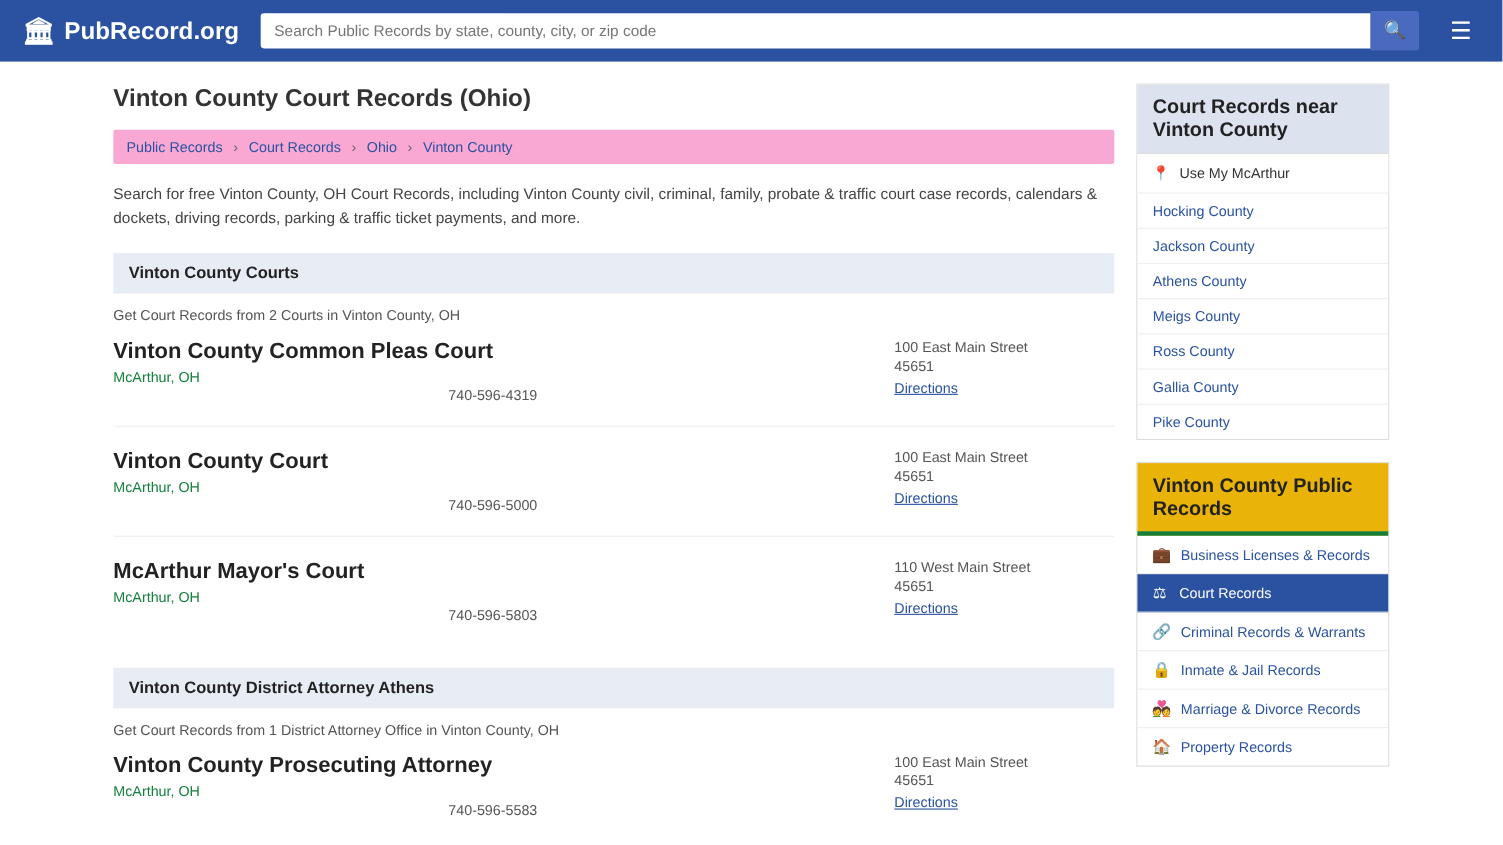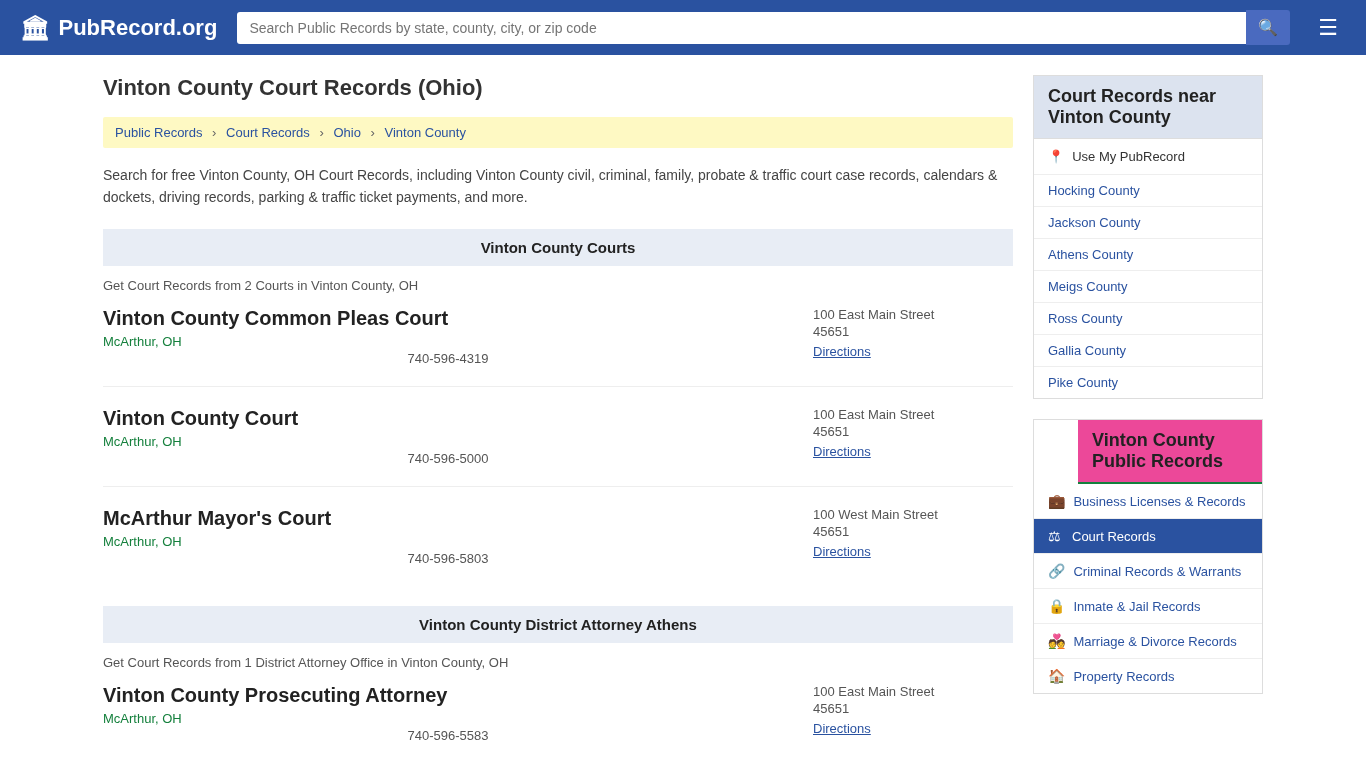--- a/index.html
+++ b/index.html
@@ -74,21 +74,21 @@
     }
 
     .page-title {
       font-size: 22px;
       font-weight: bold;
       color: #333;
       margin-bottom: 16px;
     }
 
     .breadcrumb {
-      background: #fef9c3;
+      background: #f9a8d4;
       padding: 8px 12px;
       font-size: 13px;
       margin-bottom: 16px;
       border-radius: 2px;
     }
     .breadcrumb a {
       color: #2a52a0;
       text-decoration: none;
     }
     .breadcrumb-sep { margin: 0 6px; color: #666; }
@@ -100,21 +100,20 @@
       line-height: 1.6;
     }
 
     .section-header {
       background: #e8edf5;
       padding: 10px 14px;
       font-size: 15px;
       font-weight: bold;
       color: #222;
       margin-bottom: 12px;
-      text-align: center;
     }
 
     .section-count {
       font-size: 13px;
       color: #555;
       margin-bottom: 14px;
     }
 
     .court-entry {
       margin-bottom: 20px;
@@ -221,23 +220,22 @@
     .sidebar-county-list li:last-child { border-bottom: none; }
     .sidebar-county-list a {
       color: #2a52a0;
       text-decoration: none;
     }
 
     .sidebar-records {
       border: 1px solid #ddd;
     }
     .sidebar-records .sidebar-section-header {
-      background: #ec4899;
-      border-bottom: 2px solid #15803d;
-      margin-left: 44px;
+      background: #eab308;
+      border-bottom: 4px solid #15803d;
     }
 
     .sidebar-record-list {
       list-style: none;
     }
     .sidebar-record-list li {
       padding: 9px 14px;
       font-size: 13px;
       border-bottom: 1px solid #eee;
       cursor: pointer;
@@ -332,21 +330,21 @@
       </div>
 
       <div class="court-entry">
         <div class="court-row">
           <div class="court-left">
             <div class="court-name">McArthur Mayor's Court</div>
             <div class="court-city">McArthur, OH</div>
             <div class="court-phone">740-596-5803</div>
           </div>
           <div class="court-right">
-            <div class="court-address">100 West Main Street</div>
+            <div class="court-address">110 West Main Street</div>
             <div class="court-zip">45651</div>
             <a class="directions-link" href="#">Directions</a>
           </div>
         </div>
       </div>
 
     </div>
 
     <div class="section-header">Vinton County District Attorney Athens</div>
     <p class="section-count">Get Court Records from 1 District Attorney Office in Vinton County, OH</p>
@@ -369,21 +367,21 @@
     </div>
 
   </div>
 
   <aside class="sidebar">
 
     <div class="sidebar-nearby">
       <div class="sidebar-section-header">Court Records near Vinton County</div>
       <button class="sidebar-location-btn">
         <span>📍</span>
-        <span>Use My PubRecord</span>
+        <span>Use My McArthur</span>
       </button>
       <ul class="sidebar-county-list">
         <li><a href="#">Hocking County</a></li>
         <li><a href="#">Jackson County</a></li>
         <li><a href="#">Athens County</a></li>
         <li><a href="#">Meigs County</a></li>
         <li><a href="#">Ross County</a></li>
         <li><a href="#">Gallia County</a></li>
         <li><a href="#">Pike County</a></li>
       </ul>

